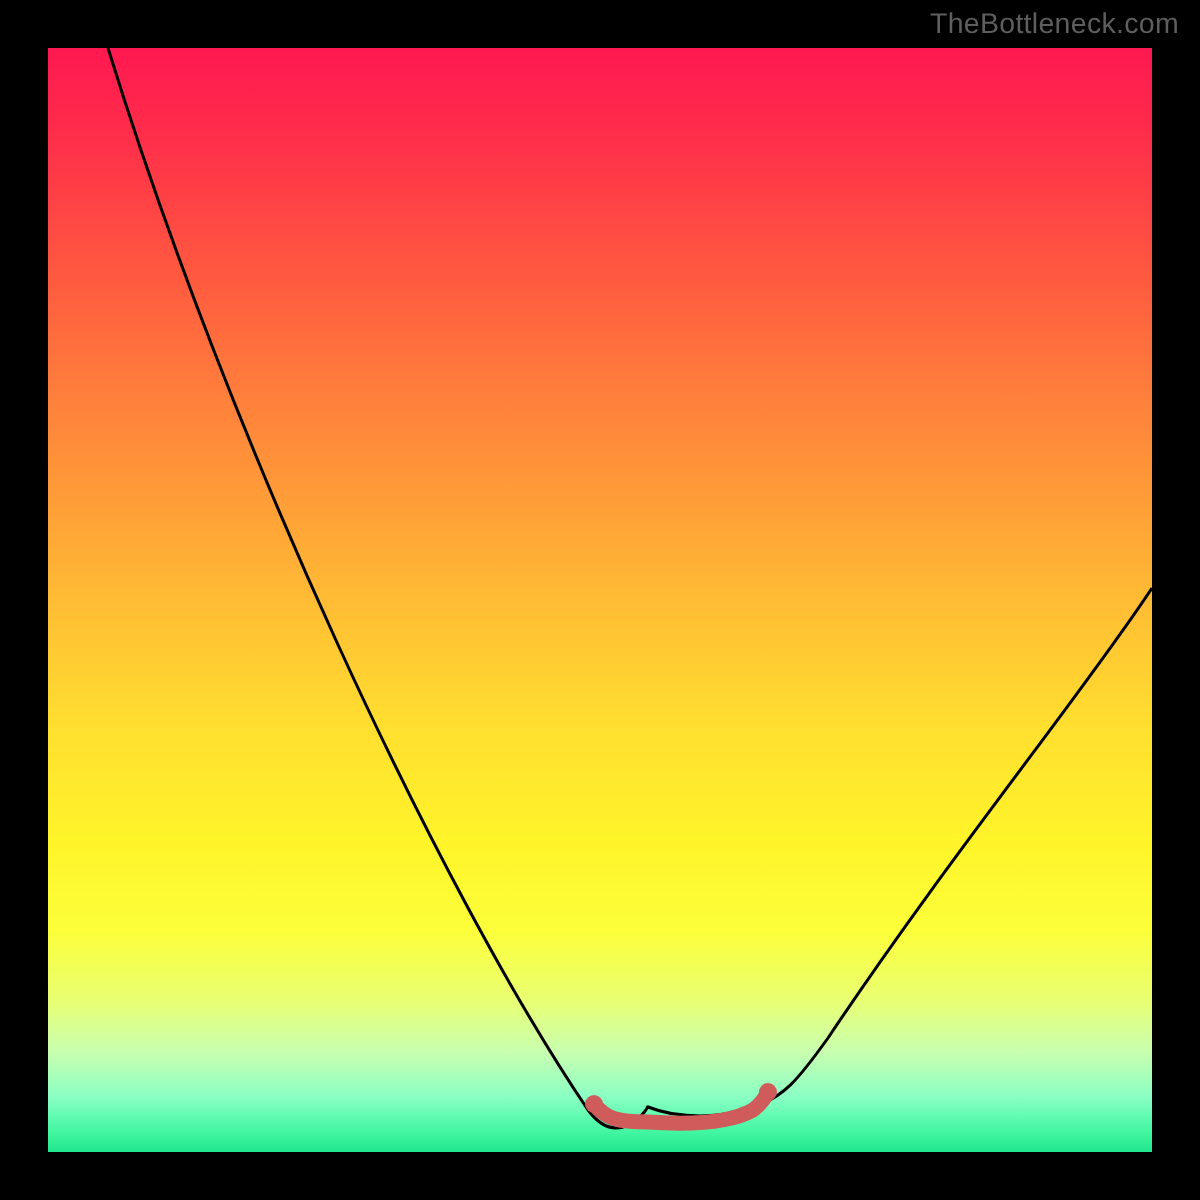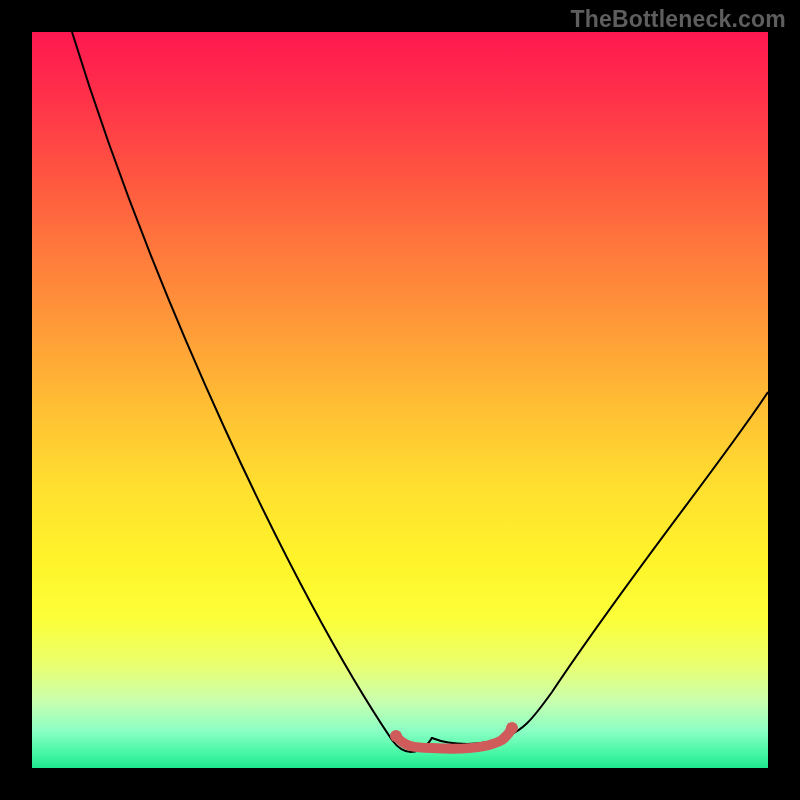--- a/index.html
+++ b/index.html
@@ -15,22 +15,22 @@
     position: relative;
     width: 800px;
     height: 800px;
     background: #000;
   }
   .watermark {
     position: absolute;
     top: 6px;
     right: 14px;
     color: #5e5e5e;
-    font-size: 23px;
-    font-weight: 700;
+    font-size: 19px;
+    font-weight: 400;
     letter-spacing: 0.2px;
     z-index: 10;
   }
   .plot-area {
     position: absolute;
     left: 32px;
     top: 32px;
     width: 736px;
     height: 736px;
     overflow: hidden;

